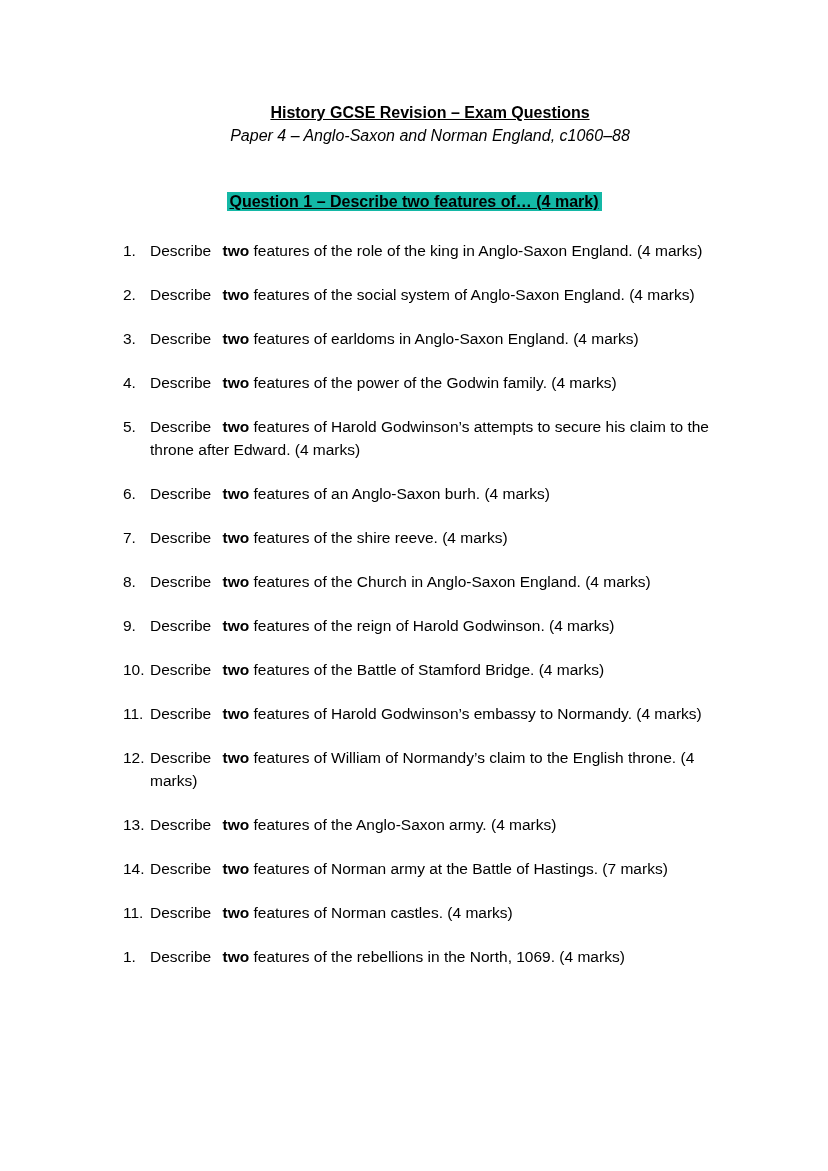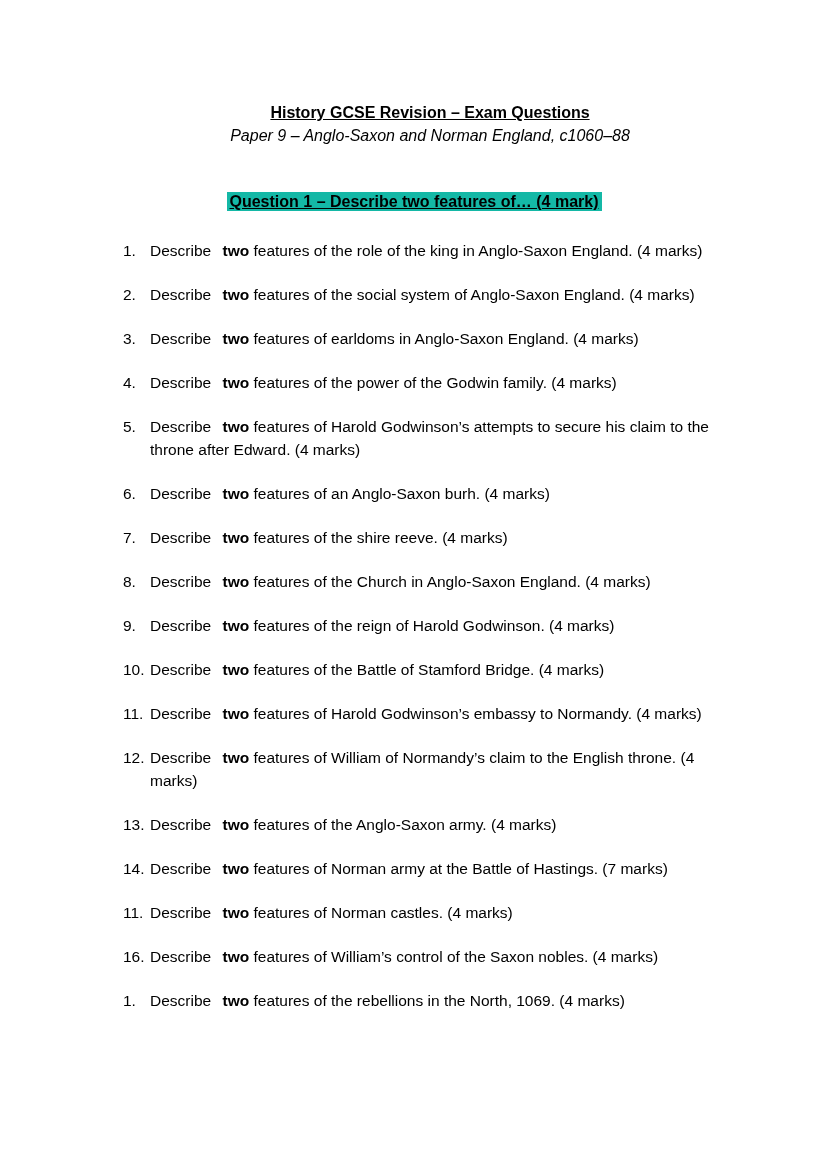--- a/index.html
+++ b/index.html
@@ -67,21 +67,21 @@
     font-weight: bold;
     margin-left: 7px;
   }
 </style>
 </head>
 <body>
 
 <div class="page">
   <div class="title-block">
     <div class="doc-title">History GCSE Revision – Exam Questions</div>
-    <div class="doc-subtitle">Paper 9 – Anglo-Saxon and Norman England, c1060–88</div>
+    <div class="doc-subtitle">Paper 4 – Anglo-Saxon and Norman England, c1060–88</div>
   </div>
 
   <div class="section-heading-row">
     <span class="highlight" id="section-heading" style="background-color: #14b8a6;">Question 1 – Describe two features of… (4 mark)</span>
   </div>
 
   <ol class="questions" id="question-list">
   <li class="question">
     <span class="q-num">1.</span>
     <span class="q-text"><span class="pre">Describe </span><b class="bold">two</b><span class="post"> features of the role of the king in Anglo-Saxon England. (4 marks)</span></span>
@@ -150,24 +150,20 @@
   <li class="question">
     <span class="q-num">14.</span>
     <span class="q-text"><span class="pre">Describe </span><b class="bold">two</b><span class="post"> features of Norman army at the Battle of Hastings. (7 marks)</span></span>
   </li>
 
   <li class="question">
     <span class="q-num">11.</span>
     <span class="q-text"><span class="pre">Describe </span><b class="bold">two</b><span class="post"> features of Norman castles. (4 marks)</span></span>
   </li>
 
-  <li class="question">
-    <span class="q-num">16.</span>
-    <span class="q-text"><span class="pre">Describe </span><b class="bold">two</b><span class="post"> features of William’s control of the Saxon nobles. (4 marks)</span></span>
-  </li>
 
   <li class="question">
     <span class="q-num">1.</span>
     <span class="q-text"><span class="pre">Describe </span><b class="bold">two</b><span class="post"> features of the rebellions in the North, 1069. (4 marks)</span></span>
   </li>
 
 </ol>
 </div>
 
 </body></html>

